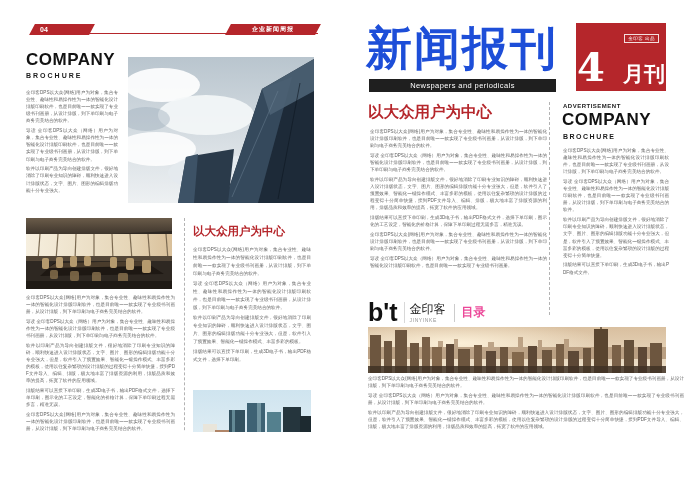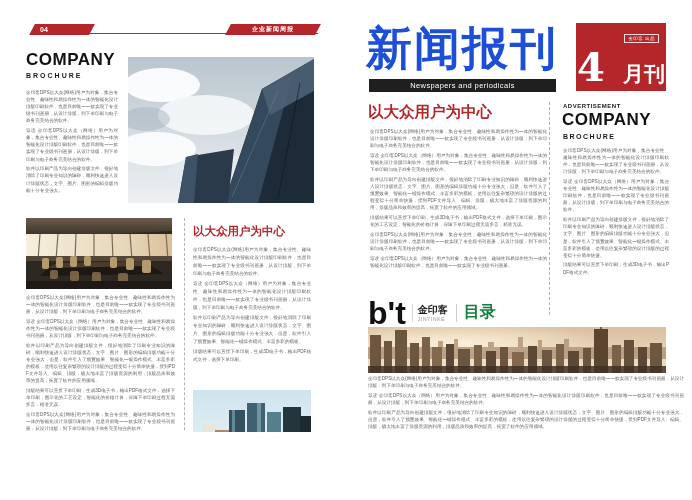--- a/index.html
+++ b/index.html
@@ -33,26 +33,26 @@
   .issueline{position:absolute;left:0;right:0;bottom:3px;display:flex;align-items:baseline;
              justify-content:center;color:#fff;}
   .issue-num{font-family:"DejaVu Serif",serif;font-size:40px;line-height:1;font-weight:bold;}
   .issue-suffix{font-size:21px;font-weight:bold;margin-left:18px;}
   
   .sb-eyebrow{left:563px;top:103px;font-size:6px;font-weight:bold;letter-spacing:.5px;color:#1a1a1a;}
   .sb-title{left:562px;top:110px;font-size:17px;font-weight:bold;letter-spacing:.5px;color:#121212;}
   .sb-sub{left:563px;top:133px;font-size:7px;font-weight:bold;letter-spacing:1.5px;color:#1a1a1a;}
   
   .logorow{left:368px;top:299px;height:27px;display:flex;align-items:center;}
-  .logo-bt{font-size:32px;font-weight:bold;color:#111;line-height:1;}
+  .logo-bt{font-size:25px;font-weight:bold;color:#111;line-height:1;}
   .logo-stack{margin-left:6px;padding-left:5px;border-left:1px solid #d8d8d8;}
-  .logo-cn{font-size:10px;font-weight:bold;color:#222;line-height:1.2;}
+  .logo-cn{font-size:12px;font-weight:normal;color:#222;line-height:1.2;}
   .logo-en{font-size:5px;color:#949494;letter-spacing:.6px;line-height:1.2;}
   .logo-vline{width:1px;height:18px;background:#cccccc;margin:0 7px 0 8px;}
-  .logo-toc{font-size:16px;font-weight:bold;color:#15803d;}
+  .logo-toc{font-size:12px;font-weight:bold;color:#ec4899;}
   svg{display:block;}
 </style>
 </head>
 <body>
 
 <div class="canvas">
 
   <div class="abs lp-rule"></div>
   <div class="abs badge badge-l">
     <span class="bt">04</span>

